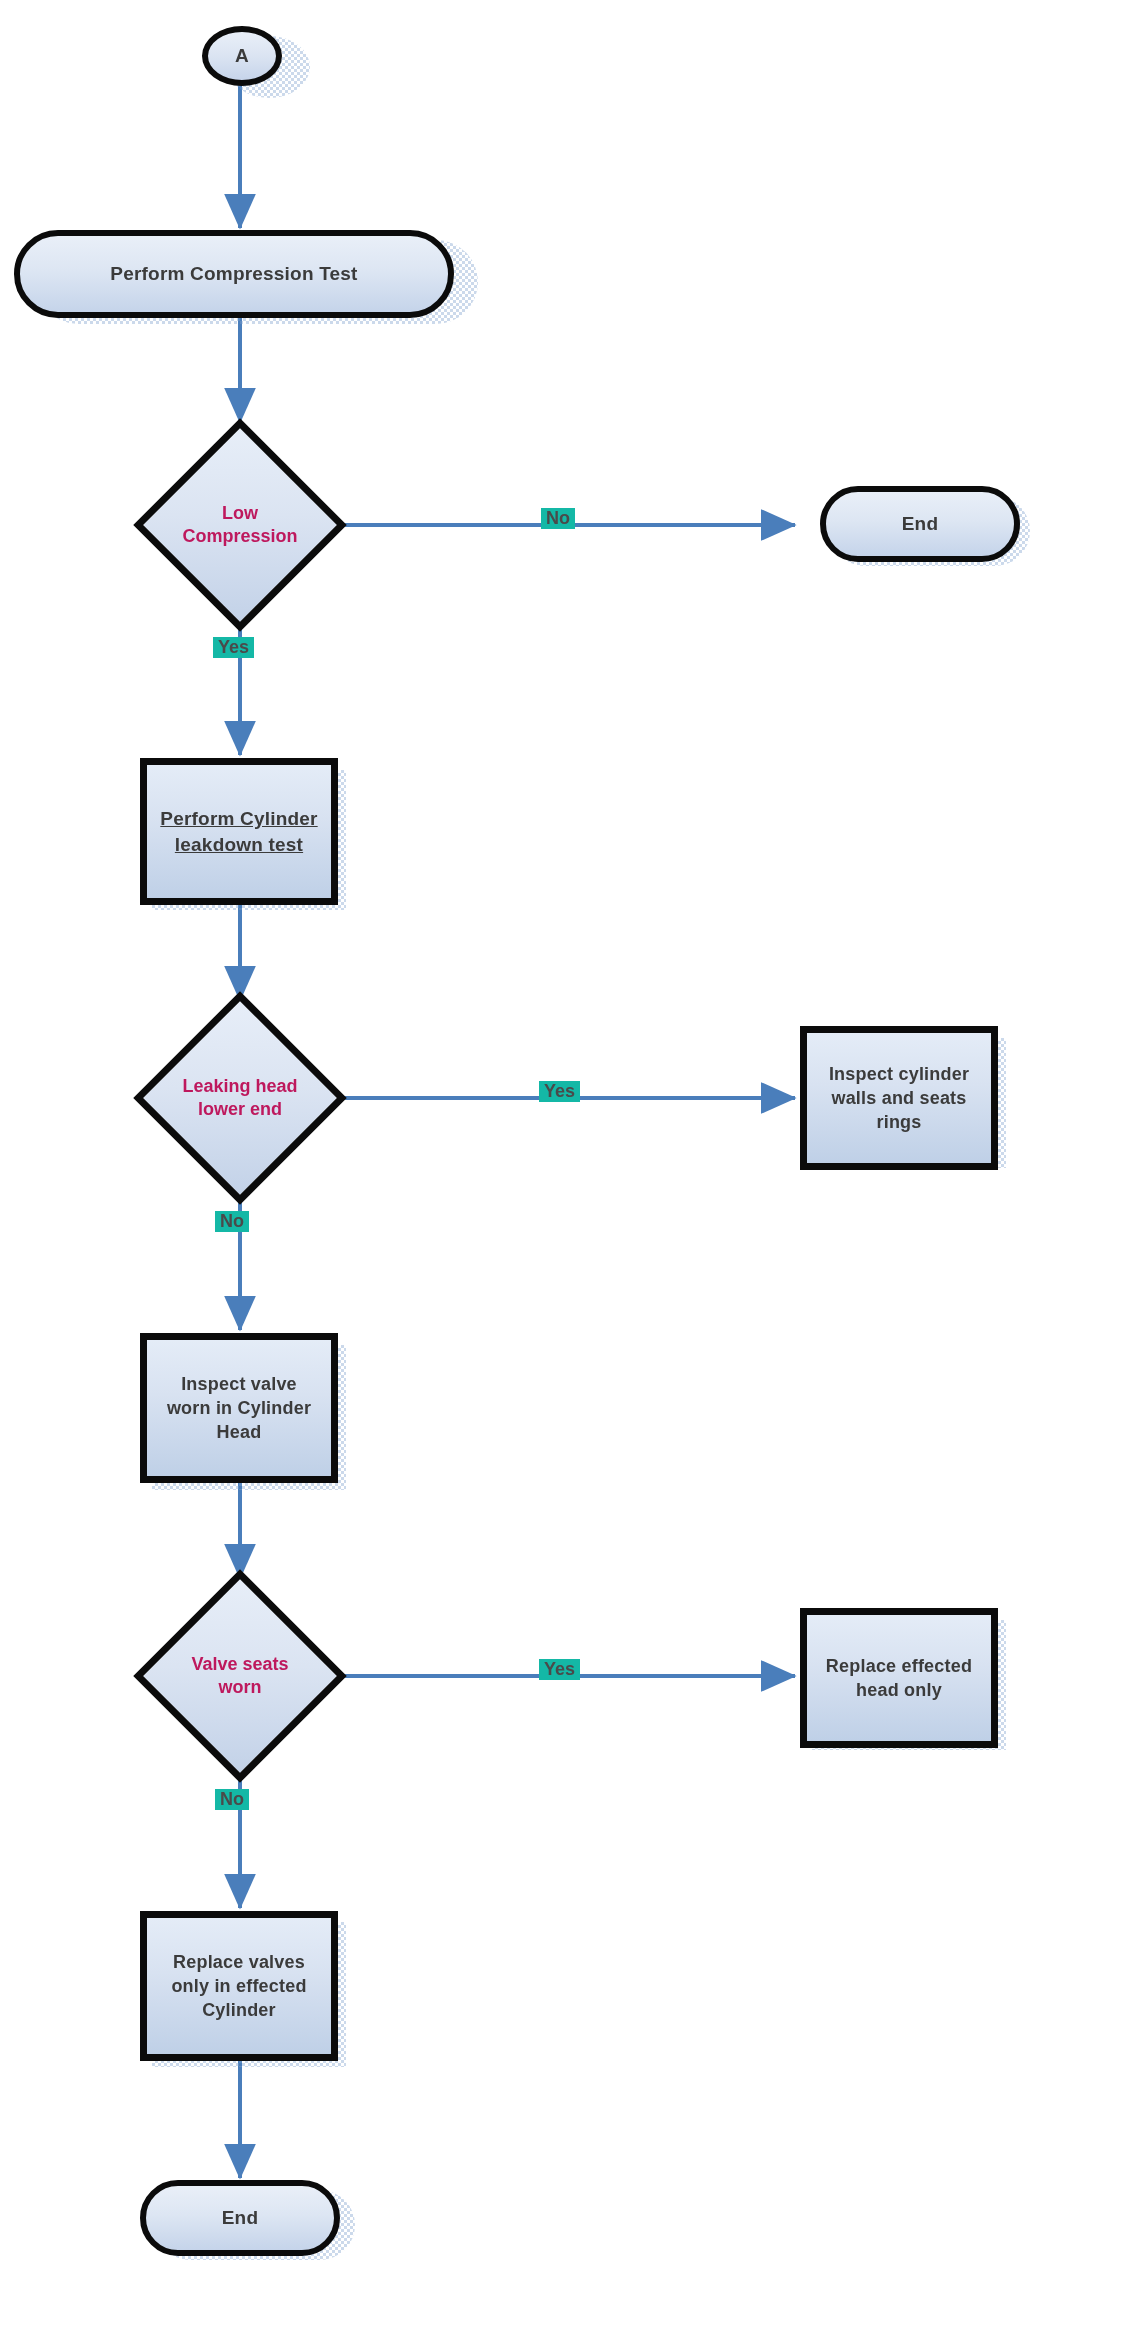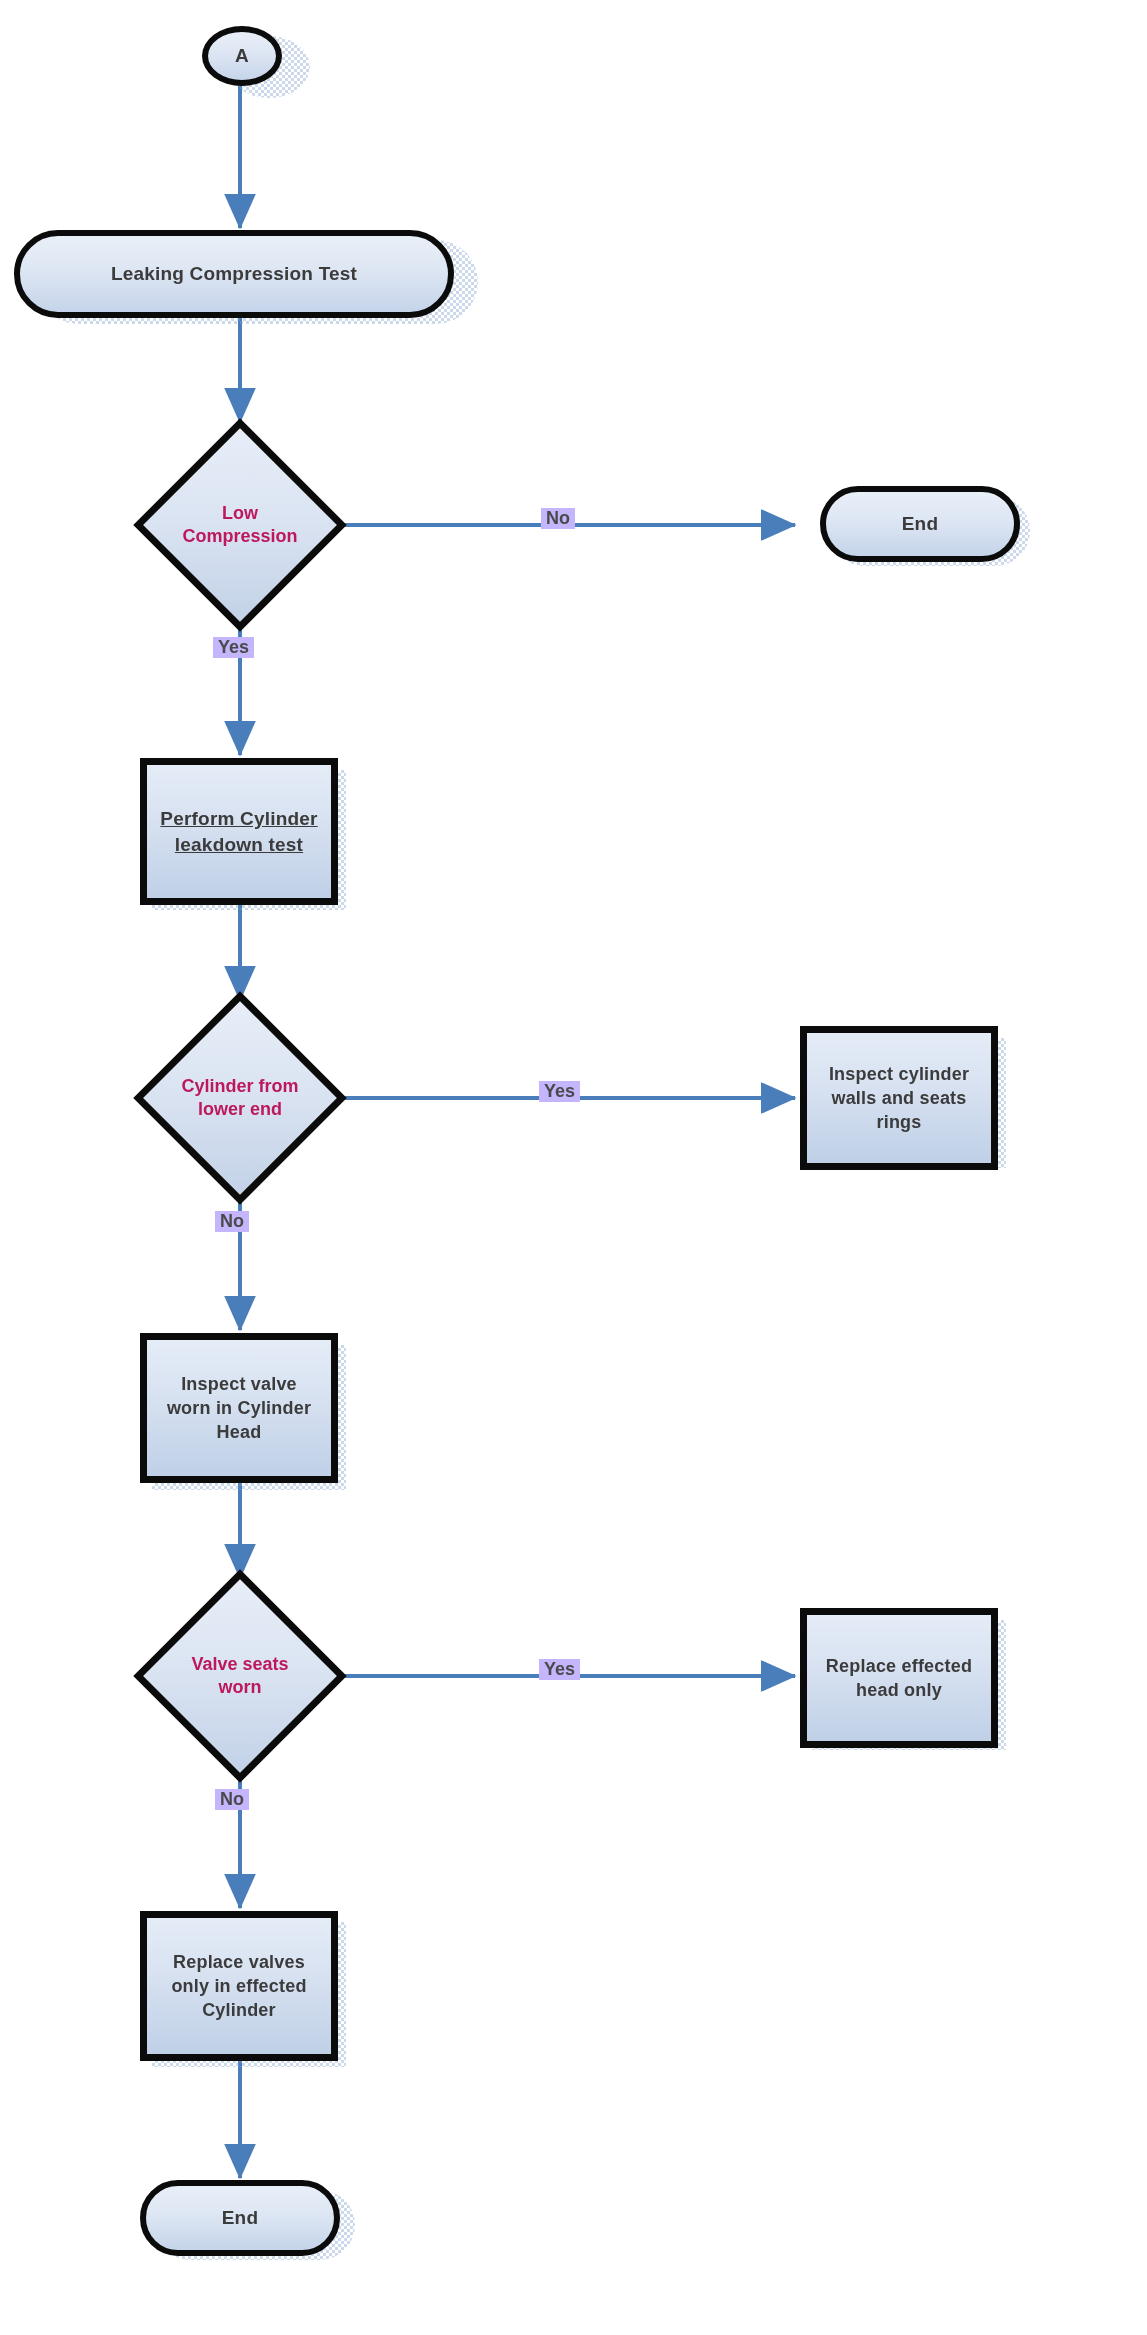--- a/index.html
+++ b/index.html
@@ -121,21 +121,21 @@
     background-position: 0 0, 3px 3px;
     transform: rotate(45deg);
   }
 
   
   .edge-label {
     position: absolute;
     font-size: 18px;
     font-weight: bold;
     color: #4a4a4a;
-    background: #c4b5fd;
+    background: #14b8a6;
     padding: 0 5px;
     z-index: 5;
     white-space: nowrap;
   }
 </style>
 </head>
 <body>
 
 <div id="canvas">
 
@@ -182,41 +182,41 @@
   <div class="dshadow" style="left:219px; top:1646px; width:82px; height:82px;"></div>
   <div class="shadow rect" style="left:812px; top:1620px; width:194px; height:130px;"></div>
   <div class="shadow rect" style="left:152px; top:1922px; width:194px; height:145px;"></div>
   <div class="shadow pill" style="left:155px; top:2190px; width:200px; height:70px;"></div>
 
   <div class="node connector" style="left:202px; top:26px; width:80px; height:60px;">
     <span class="lbl">A</span>
   </div>
 
   <div class="node terminal" style="left:14px; top:230px; width:440px; height:88px;">
-    <span class="lbl">Leaking Compression Test</span>
+    <span class="lbl">Perform Compression Test</span>
   </div>
 
   <div class="decision" style="left:143px; top:428px; width:194px; height:194px;">
     <div class="dia" style="width:137px; height:137px;"></div>
     <div class="dlbl">Low
 Compression</div>
   </div>
 
   <div class="node terminal" style="left:820px; top:486px; width:200px; height:76px;">
     <span class="lbl">End</span>
   </div>
 
   <div class="node process" style="left:140px; top:758px; width:198px; height:147px;text-decoration:underline;">
     <span class="lbl">Perform Cylinder
 leakdown test</span>
   </div>
 
   <div class="decision" style="left:143px; top:1001px; width:194px; height:194px;">
     <div class="dia" style="width:137px; height:137px;"></div>
-    <div class="dlbl">Cylinder from
+    <div class="dlbl">Leaking head
 lower end</div>
   </div>
 
   <div class="node process" style="left:800px; top:1026px; width:198px; height:144px; font-size:18px;">
     <span class="lbl">Inspect cylinder
 walls and seats
 rings</span>
   </div>
 
   <div class="node process" style="left:140px; top:1333px; width:198px; height:150px; font-size:18px;">

